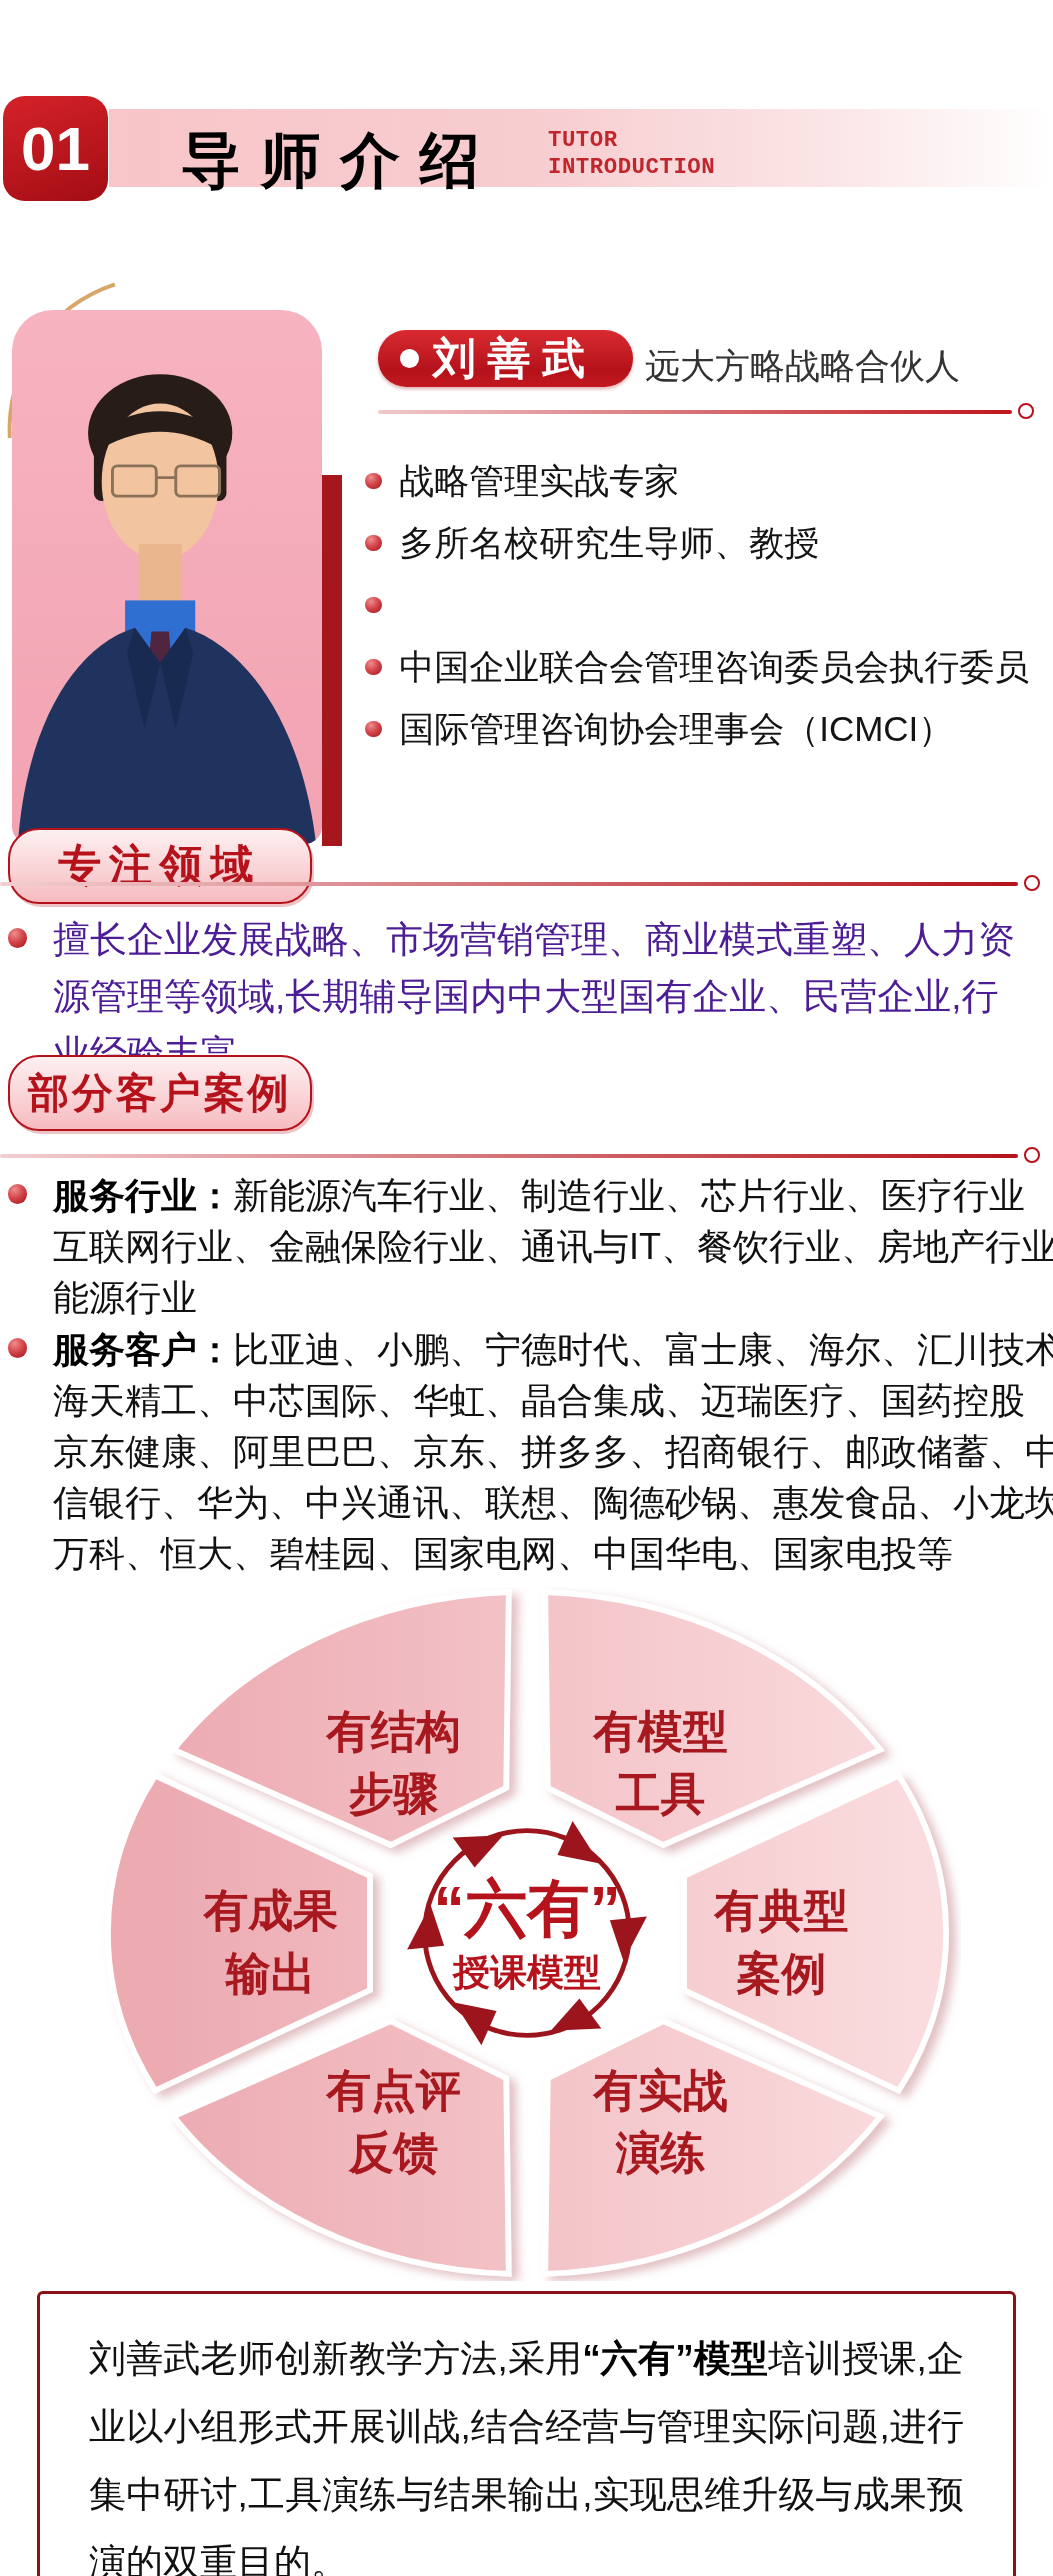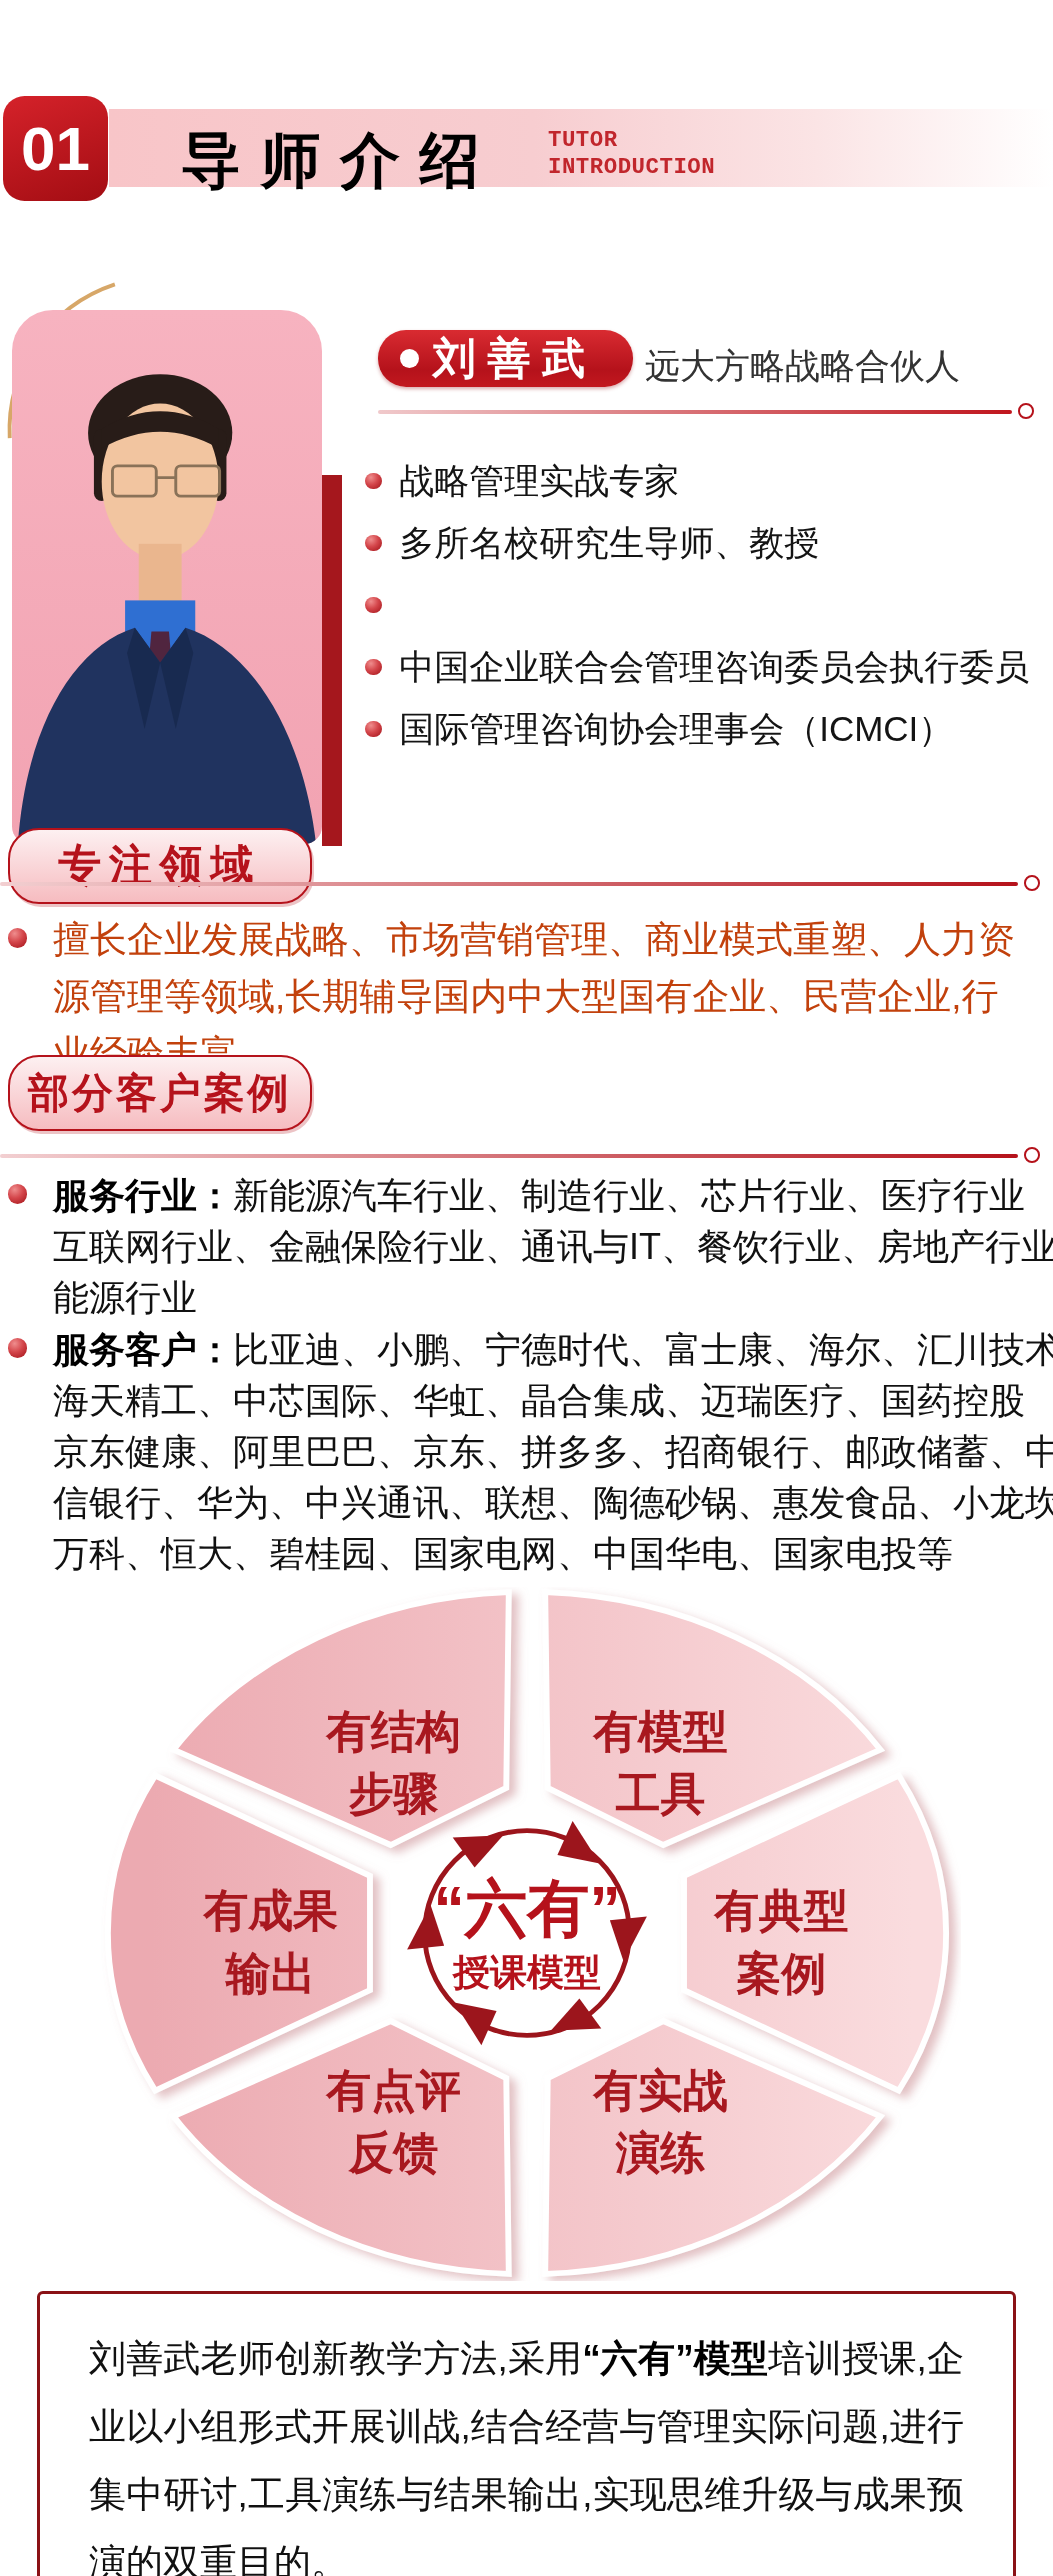--- a/index.html
+++ b/index.html
@@ -50,21 +50,21 @@
             background:linear-gradient(180deg,#fdf0f1 0%,#f6bcc0 100%);
             display:flex;align-items:center;justify-content:center;
             color:#b5121b;font-weight:700;box-shadow:2px 2.9px 0 rgba(181,18,27,.25);}
   .pill-focus{top:784px;font-size:43px;letter-spacing:7.8px;margin-top:44px;}
   .pill-cases{top:1055px;font-size:41px;letter-spacing:2.9px;}
 
   
   .para-dot{position:absolute;width:19.5px;height:19.5px;border-radius:50%;
             background:radial-gradient(circle at 35% 28%,#ef8d8d 0%,#d4464b 45%,#a01016 100%);}
   .focus-para{position:absolute;left:53px;top:911px;width:975px;font-size:37px;line-height:57px;
-              color:#c2410c;font-weight:500;}
+              color:#4c1d95;font-weight:500;}
   .case-block{position:absolute;left:53px;width:979px;font-size:36px;line-height:51px;
               color:#111;font-weight:500;}
   .case-block .lbl{font-weight:700;color:#000;}
   .ind-block{top:1170px;}
   .cli-block{top:1324px;}
   .case-line{white-space:nowrap;}
 
   
   .diagram{position:absolute;left:93px;top:1587px;width:868px;height:694px;}
   .seg-label{font-size:46px;font-weight:700;fill:#a8181f;text-anchor:middle;

